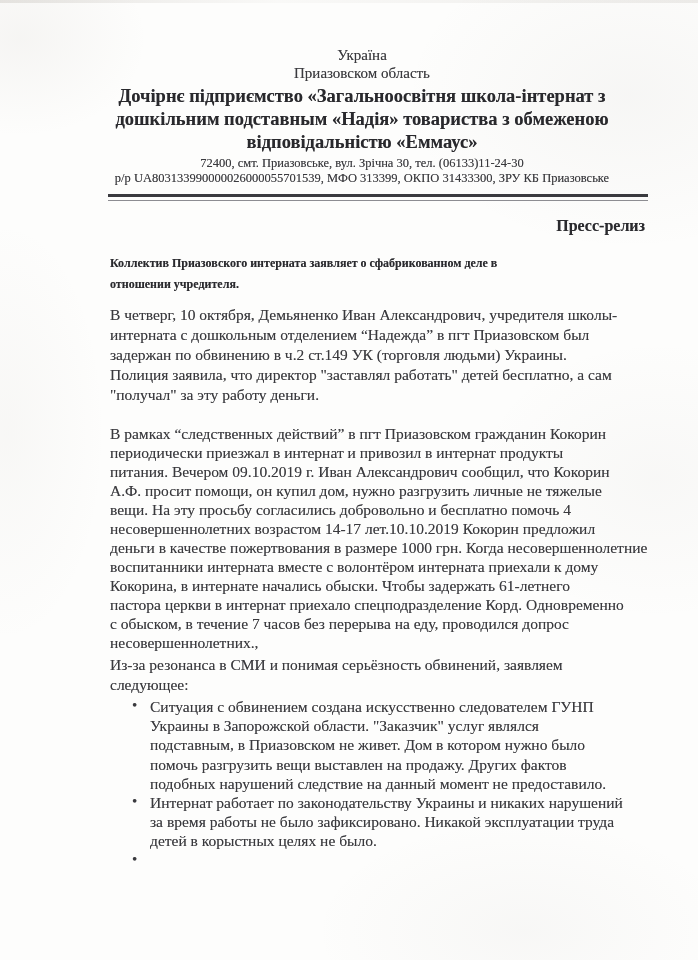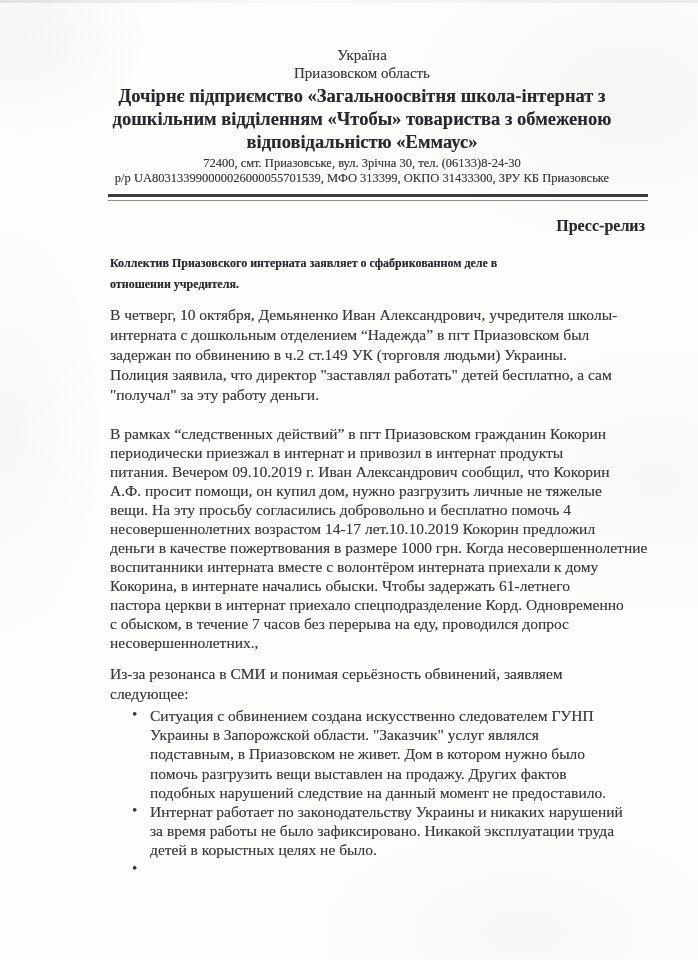--- a/index.html
+++ b/index.html
@@ -79,21 +79,21 @@
     color: #2a2a2e;
   }
 
   .para {
     font-size: 15.5px;
     line-height: 20px;
     margin: 10px 0 0 0;
     white-space: pre-line;
   }
   .para.p2 { line-height: 19px; margin-top: 19px; }
-  .para.p3 { margin-top: 12px; }
+  .para.p3 { margin-top: 3px; }
 
   .bullets {
     list-style: none;
     margin: 2px 0 0 0;
     padding: 0;
   }
   .bullets li {
     position: relative;
     padding-left: 40px;
     font-size: 15.5px;
@@ -109,23 +109,23 @@
 </style>
 </head>
 <body>
 
 <div class="page">
 
   <div class="letterhead">
     <div class="country">Україна</div>
     <div class="region">Приазовском область</div>
     <div class="org">Дочірнє підприємство «Загальноосвітня школа-інтернат з
-дошкільним відділенням «Чтобы» товариства з обмеженою
+дошкільним подставным «Надія» товариства з обмеженою
 відповідальністю «Еммаус»</div>
-    <div class="addr">72400, смт. Приазовське, вул. Зрічна 30, тел. (06133)8-24-30</div>
+    <div class="addr">72400, смт. Приазовське, вул. Зрічна 30, тел. (06133)11-24-30</div>
     <div class="bank">р/р UA803133990000026000055701539, МФО 313399, ОКПО 31433300, ЗРУ КБ Приазовське</div>
   </div>
 
   <div class="rule"></div>
 
   <div class="content">
     <div class="press-title">Пресс-релиз</div>
 
     <div class="headline">Коллектив Приазовского интерната заявляет о сфабрикованном деле в
 отношении учредителя.</div>

